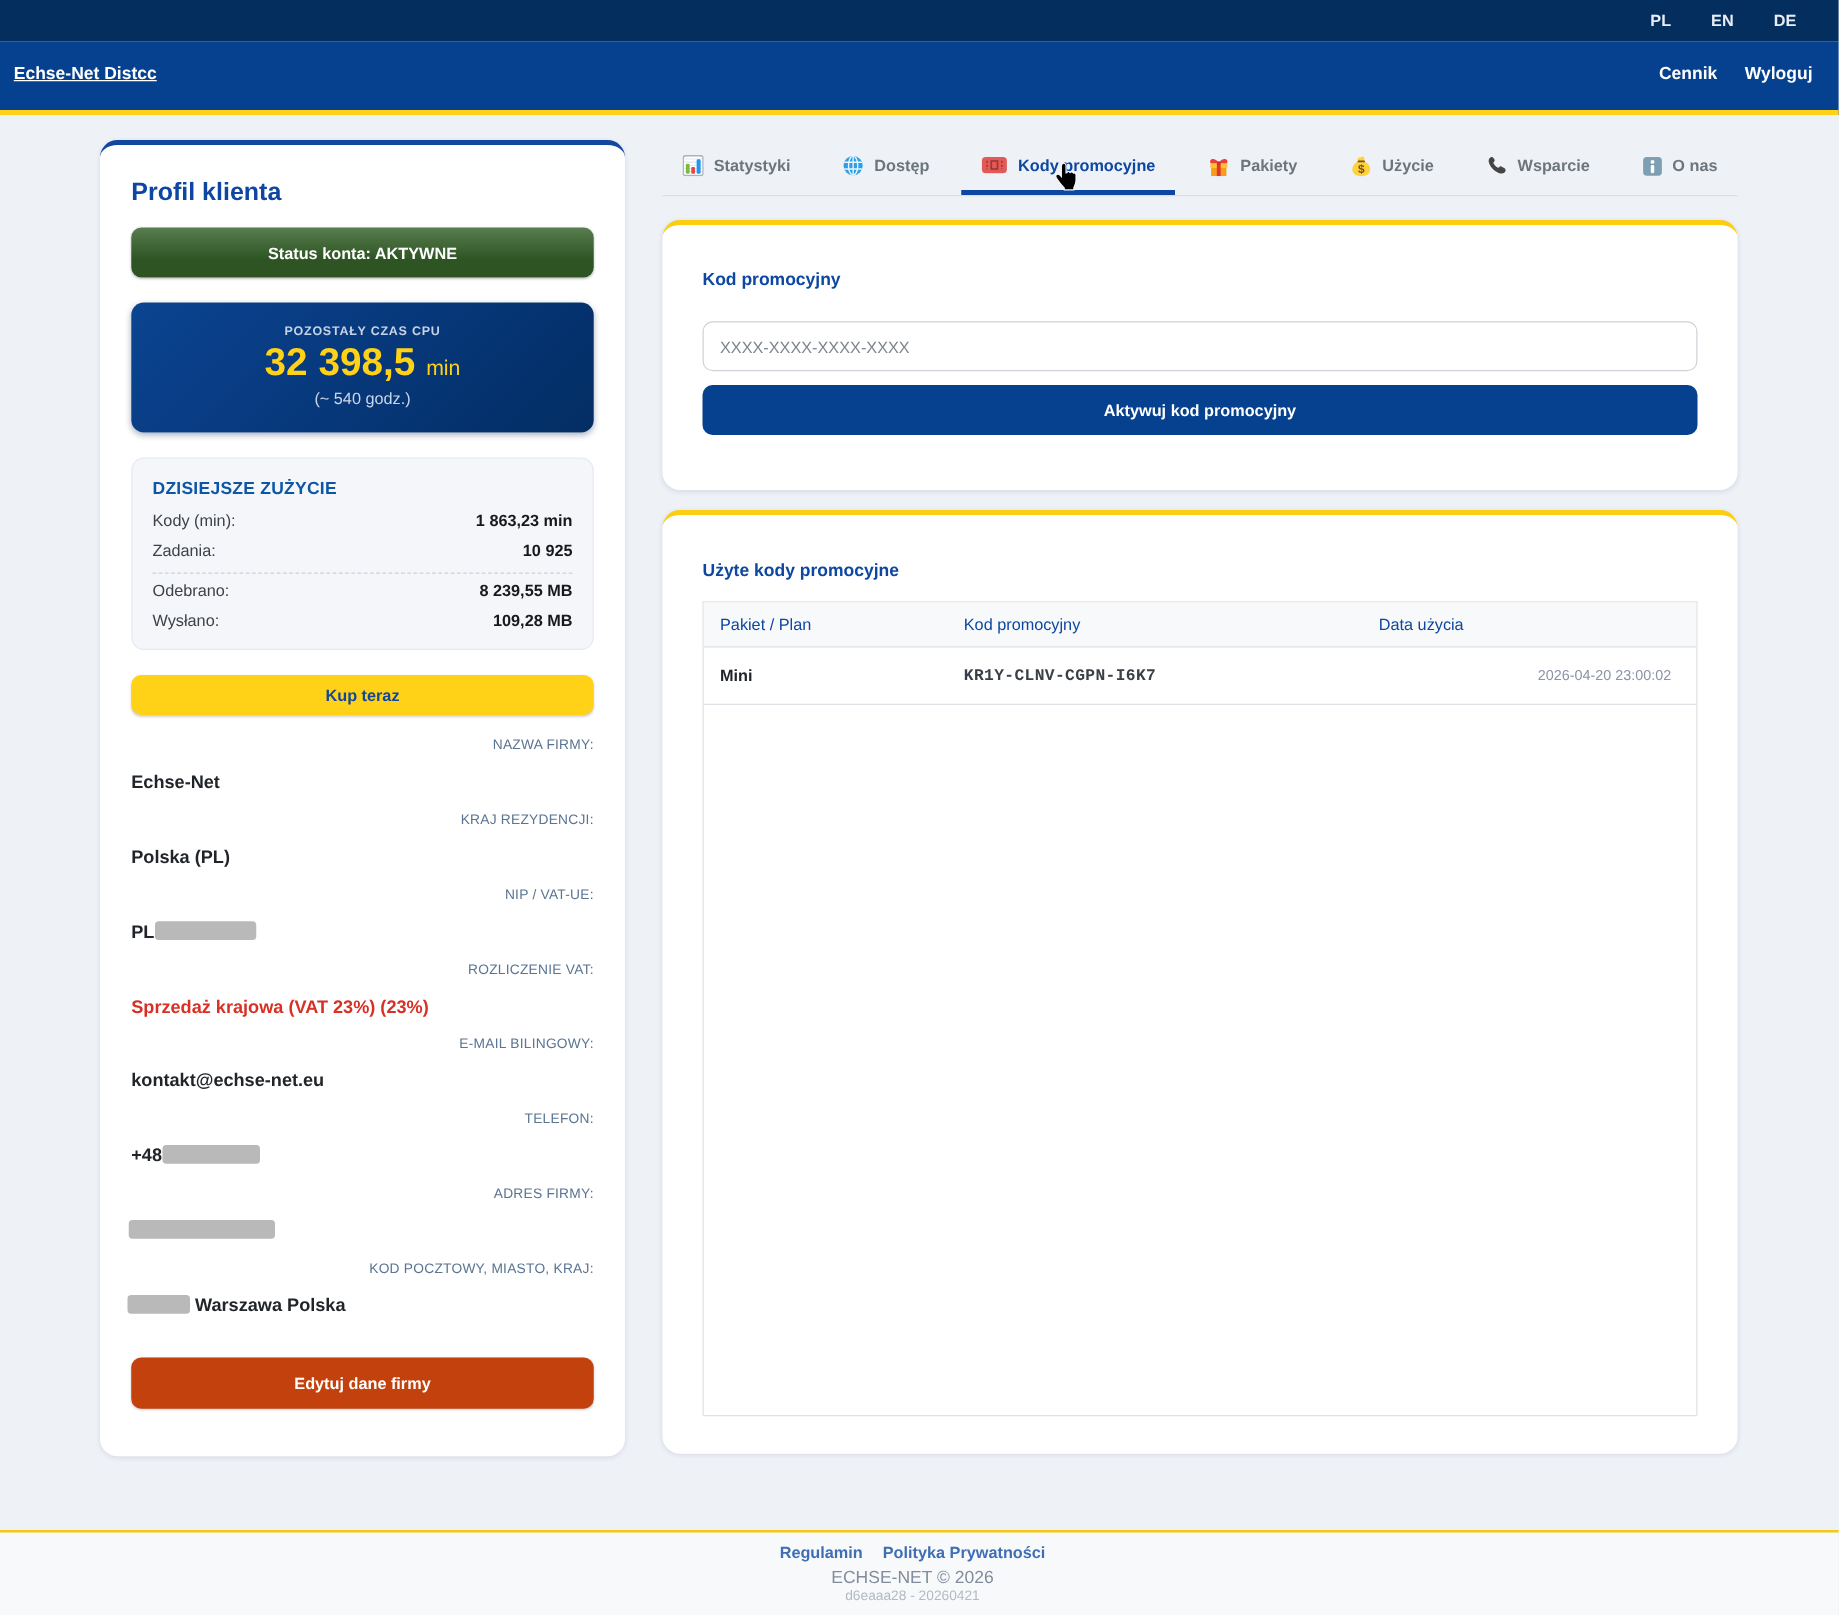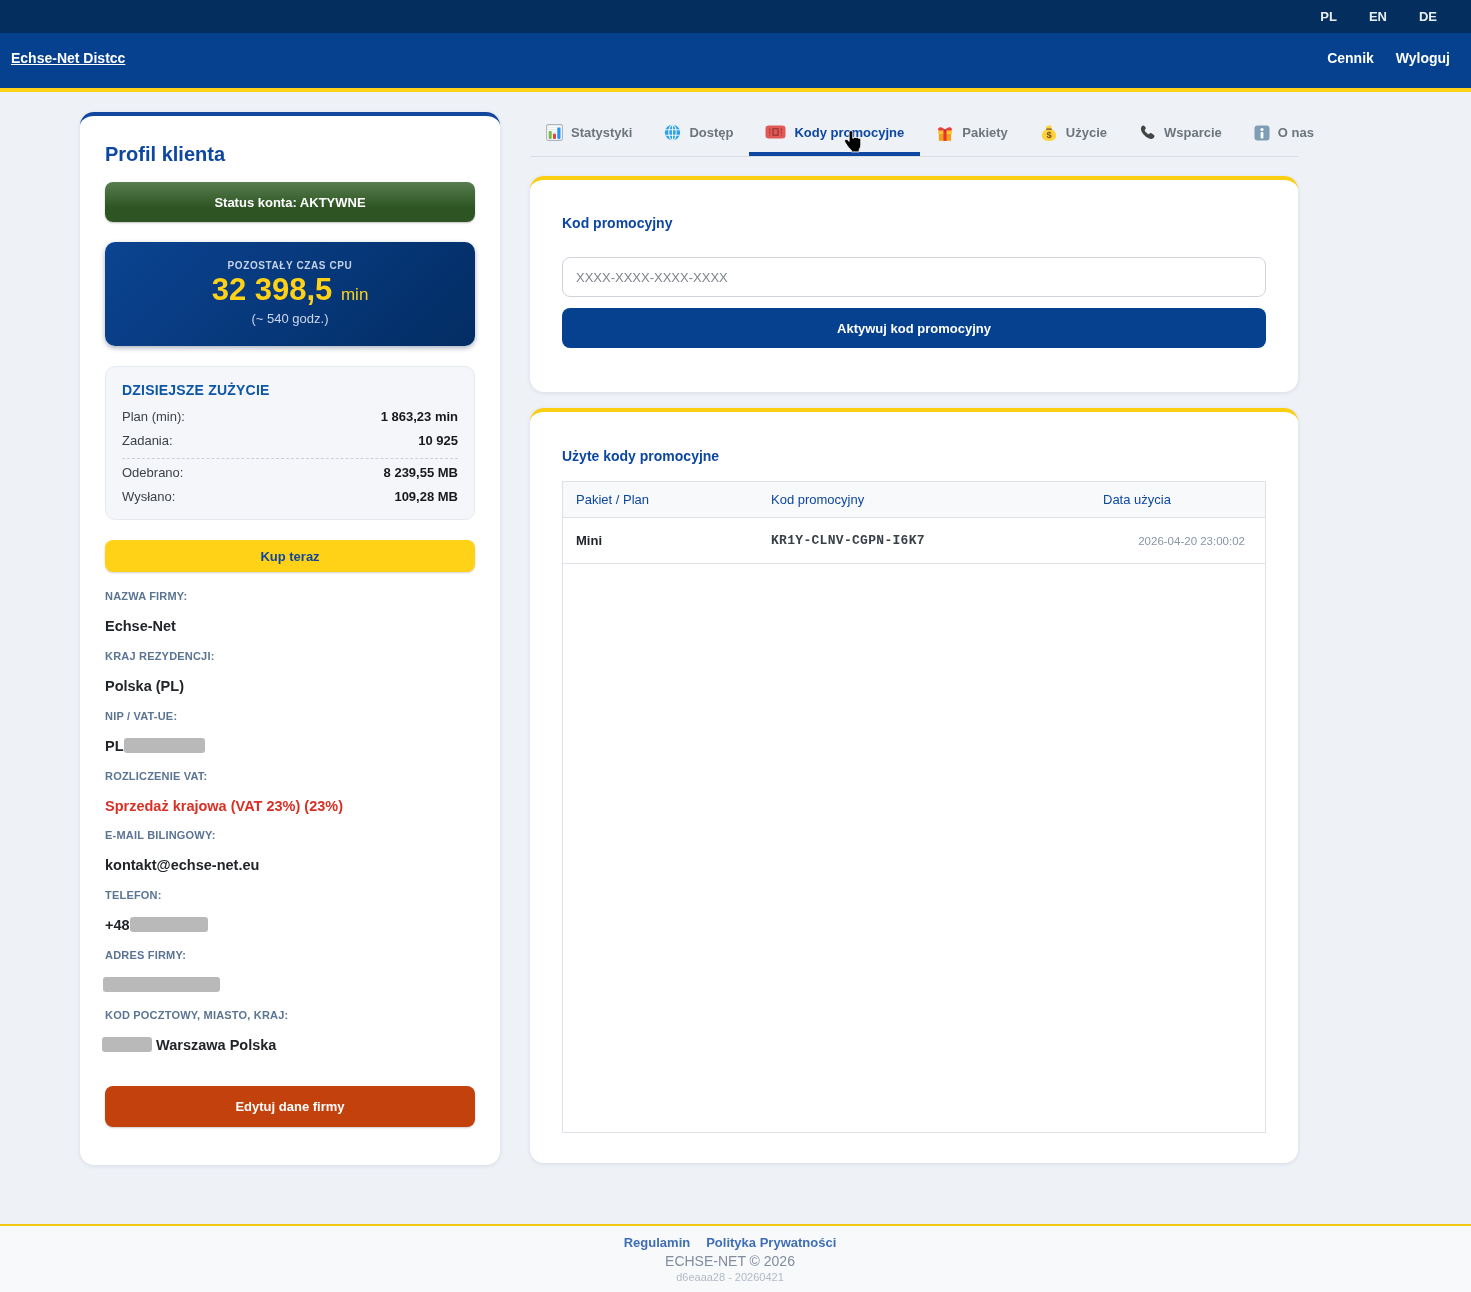--- a/index.html
+++ b/index.html
@@ -63,33 +63,33 @@
 .usep { border-top:1px dashed #c9d0da; margin-top:10px; }
 .usep + .urow { margin-top:6px; }
 .buy-btn {
   margin-top:20px; height:32px; border-radius:8px; background:#ffd117;
   box-shadow:0 1px 2px rgba(0,0,0,.18);
   display:flex; align-items:center; justify-content:center;
   color:#11479e; font-weight:bold; font-size:13px;
 }
 .fields { margin-top:18px; }
 .fld { margin-bottom:14px; }
-.fld .lab { font-size:11px; font-weight:bold; color:#5a7492; letter-spacing:.2px; }
+.fld .lab { font-size:11px; font-weight:normal; color:#5a7492; letter-spacing:.2px;text-align:right; }
 .fld .val { margin-top:15px; font-size:14.5px; font-weight:bold; color:#212529; line-height:1.3; }
 .fld .val.red { color:#d93025; }
 .redact { display:inline-block; height:15px; background:#b9b9b9; border-radius:3px; vertical-align:-2px; }
 .edit-btn {
   margin-top:31px; height:41px; border-radius:8px; background:#c2410c;
   display:flex; align-items:center; justify-content:center;
   color:#fff; font-weight:bold; font-size:13px;
   box-shadow:0 1px 2px rgba(0,0,0,.2);
 }
 
 
-.rightpanel { position:absolute; left:530px; top:112px; width:768px; }
+.rightpanel { position:absolute; left:530px; top:112px; width:860px; }
 .tabs {
   display:flex; justify-content:space-between; height:45px;
   border-bottom:1px solid #d9dee4;
 }
 .tab {
   display:flex; align-items:center; gap:8px; padding:0 16px 3px 16px;
   color:#6c757d; font-weight:bold; font-size:13px; white-space:nowrap;
 }
 .tab.active { color:#0d47a1; border-bottom:4px solid #0d47a1; padding-bottom:0; }
 .tab svg { display:block; }
@@ -156,21 +156,21 @@
   <h1>Profil klienta</h1>
   <div class="status-btn">Status konta: AKTYWNE</div>
   <div class="cpu-card">
     <div class="cpu-label">POZOSTAŁY CZAS CPU</div>
     <div class="cpu-num">32 398,5 <span class="min">min</span></div>
     <div class="cpu-sub">(~ 540 godz.)</div>
   </div>
   <div class="usage">
     <h2>DZISIEJSZE ZUŻYCIE</h2>
     <div class="urow">
-        <span class="l">Plan (min):</span>
+        <span class="l">Kody (min):</span>
         <span class="v">1 863,23 min</span>
       </div>
     <div class="urow">
         <span class="l">Zadania:</span>
         <span class="v">10 925</span>
       </div>
     <div class="usep"></div>
     <div class="urow">
         <span class="l">Odebrano:</span>
         <span class="v">8 239,55 MB</span>

